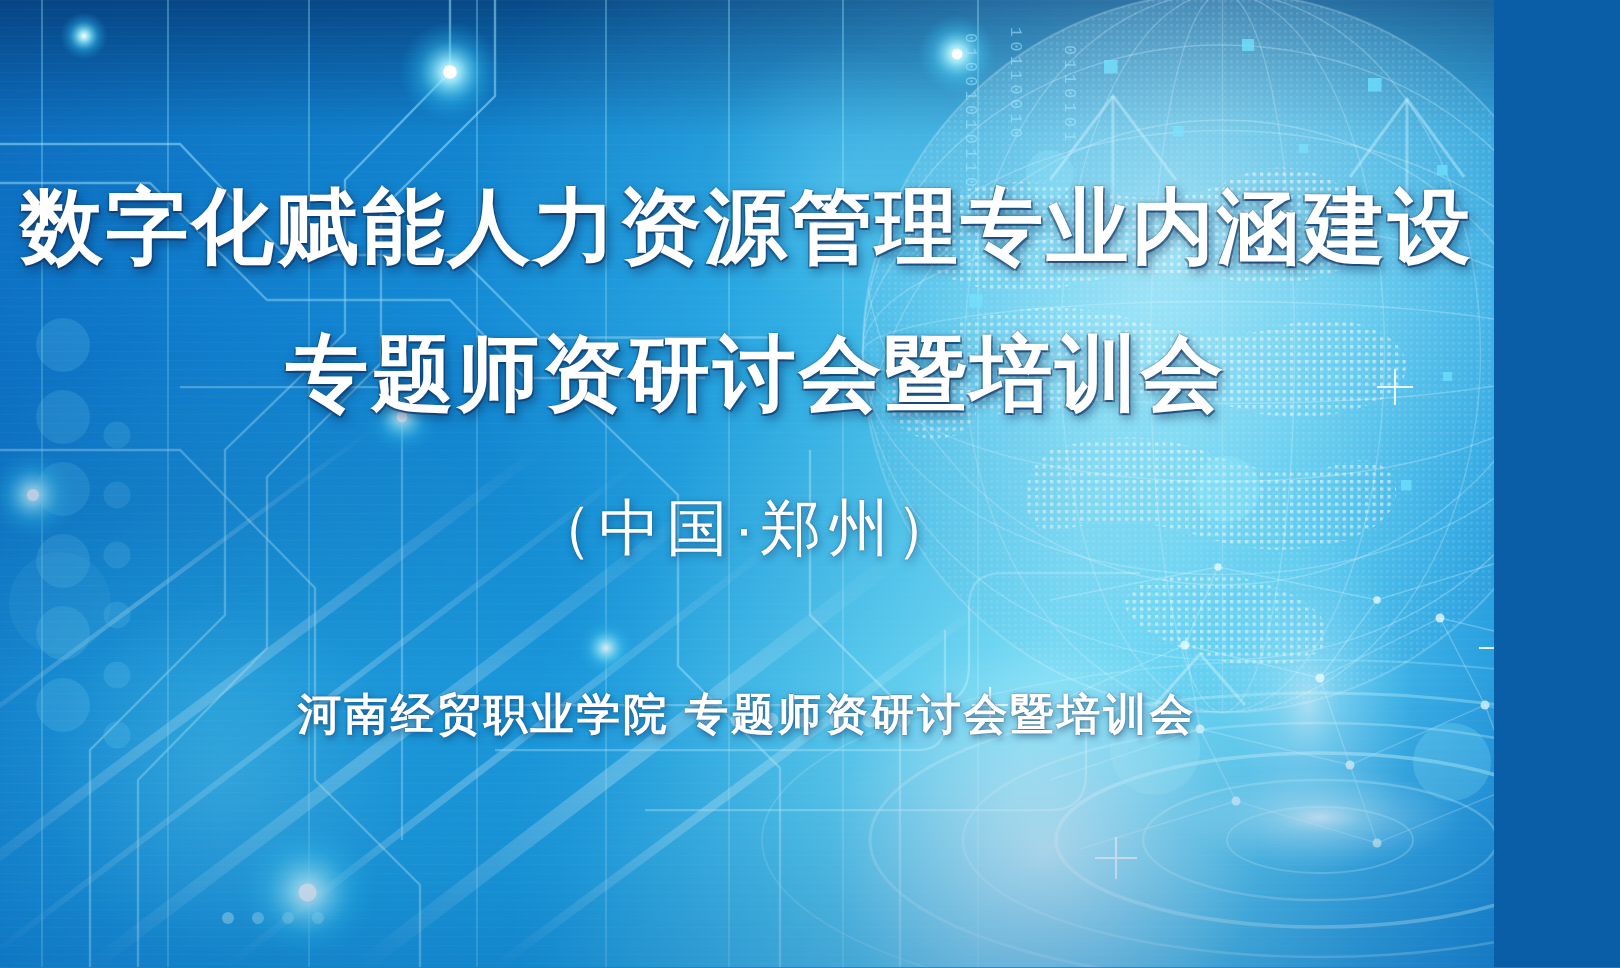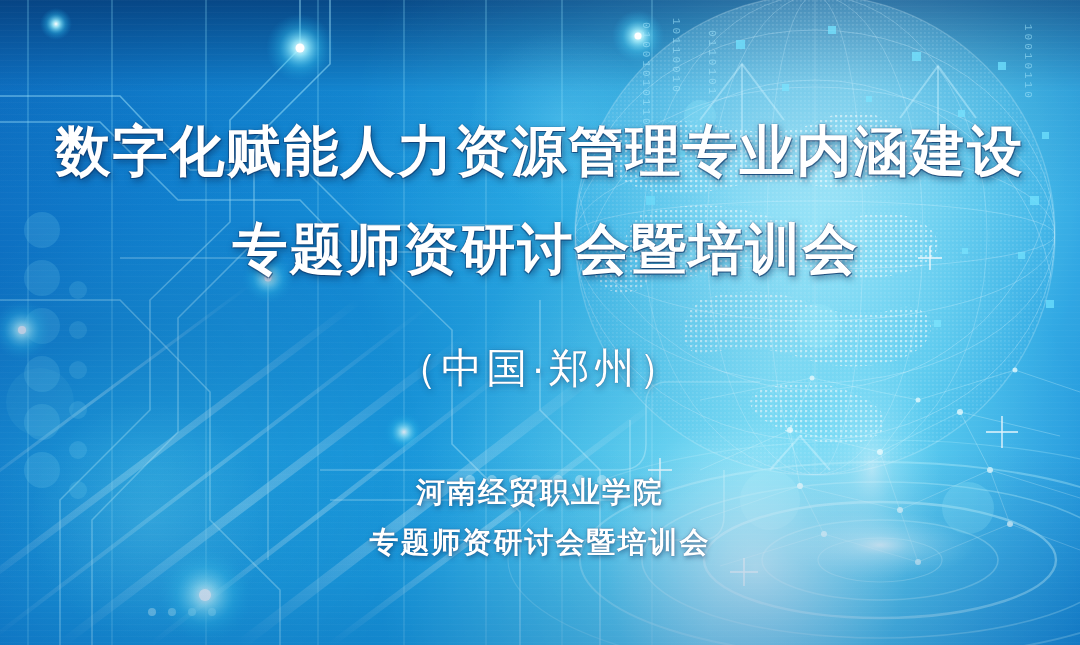--- a/index.html
+++ b/index.html
@@ -1,19 +1,19 @@
 <!DOCTYPE html>
 <html lang="zh"><head>
 <meta charset="utf-8">
 <title>Conference Banner</title>
 <style>
   html,body{margin:0;padding:0;background:#0a5ea8;}
   #stage{
     position:relative;
-    width:1080px;height:645px;
+    width:996px;height:645px;
     overflow:hidden;
     font-family:"Liberation Sans","DejaVu Sans",sans-serif;
     background:#1488d8;
     user-select:none;
   }
   
   .layer{position:absolute;inset:0;pointer-events:none;}
 
   #bg-base{
     background:
@@ -69,31 +69,31 @@
     text-shadow:
       0 0 1px rgba(20,60,110,.9),
       1px 1px 0 rgba(15,55,105,.55),
       -1px 1px 0 rgba(15,55,105,.40),
       2px 3px 7px rgba(6,40,85,.55);
     white-space:nowrap;
   }
   #title-line-1{margin-top:124px;}
   #title-line-2{margin-top:43px;margin-left:12px;}
   #subtitle{
-    margin-top:64px;
+    margin-top:48px;
     font-size:41px;
     font-weight:normal;
     letter-spacing:4px;
     color:#ffffff;
     text-shadow:0 0 1px rgba(20,60,110,.8), 1px 2px 6px rgba(6,40,85,.45);
     white-space:nowrap;
   }
   #orgs{
     margin-top:77px;
-    display:flex;flex-direction:column;align-items:center;gap:10px;
+    display:flex;flex-direction:row;align-items:center;gap:10px;
   }
   .org-line{
     font-size:29px;
     font-weight:bold;
     letter-spacing:2px;
     color:#ffffff;
     text-shadow:0 0 1px rgba(20,60,110,.85), 1px 2px 5px rgba(6,40,85,.5);
     white-space:nowrap;
   }
 </style>

